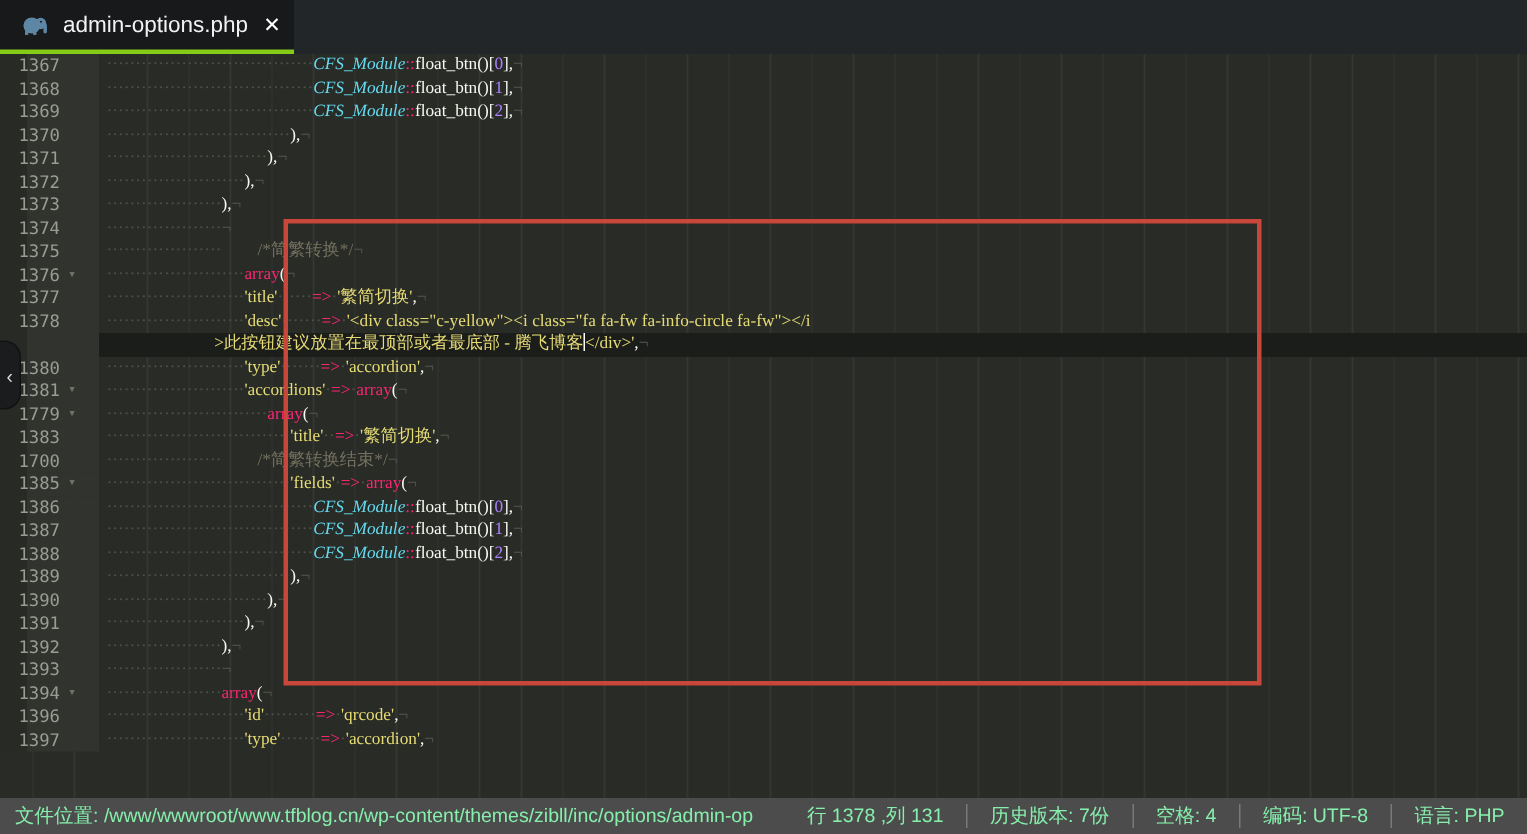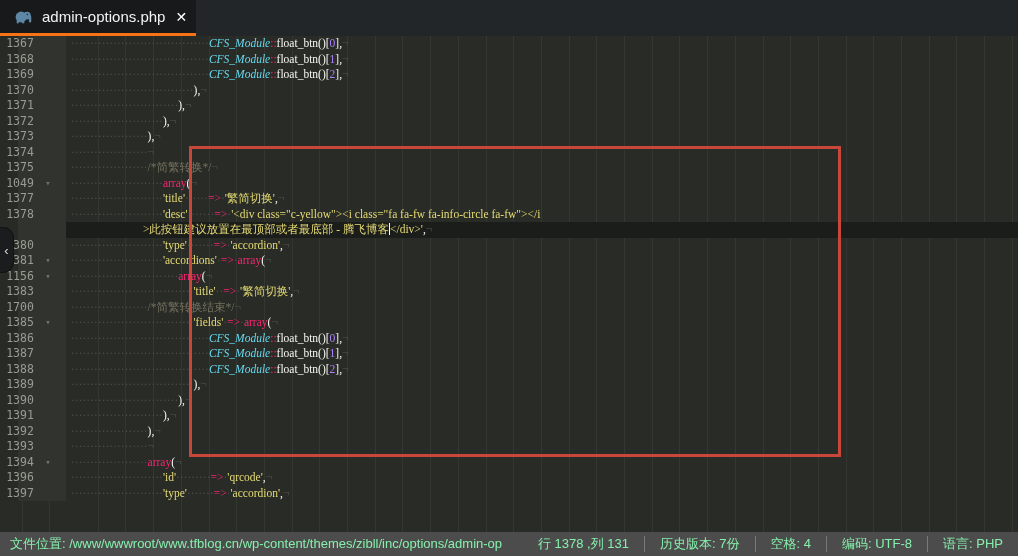--- a/index.html
+++ b/index.html
@@ -2,44 +2,44 @@
 <html><head>
 <meta charset="utf-8">
 <style>
   * { margin:0; padding:0; box-sizing:border-box; }
   body { background:#111; font-family:"Liberation Sans","DejaVu Sans",sans-serif; }
   .window { position:relative; width:1018px; height:556px; background:#282b26; overflow:hidden; }
 
   
   .tabbar { height:36px; background:#232628; display:flex; }
   .tab { width:196px; height:36px; background:#17191b; display:flex; align-items:center;
-         padding:0 12px 0 14px; border-bottom:3px solid #f97316; cursor:pointer; }
+         padding:0 12px 0 14px; border-bottom:3px solid #84cc16; cursor:pointer; }
   .tab-title { color:#f2f2f2; font-size:15px; margin:0 10px 0 10px; white-space:nowrap; }
   .tab-close { color:#fff; font-size:14px; font-weight:bold; cursor:pointer; }
   .php-icon { width:18px; height:14px; flex:0 0 auto; }
 
   
   .editor { position:relative; height:496px; background:#282b26; overflow:hidden;
             font-family:"DejaVu Sans Mono","DejaVu Sans",monospace; font-size:11.5px;
             background-image:repeating-linear-gradient(to right, transparent 0 26.7px, rgba(255,255,255,0.05) 26.7px 27.7px);
             background-position:71px 0; }
   .row { display:flex; height:15.5px; line-height:15.5px; }
   .gutter { flex:0 0 66px; background:linear-gradient(to right,#272a25 0 18px,#31342e 18px);
             color:#9a9c94; display:flex; align-items:center; }
-  .lnum { width:40px; text-align:center; display:inline-block; }
+  .lnum { width:40px; text-align:right; display:inline-block; }
   .fold { width:16px; text-align:center; color:#70726a; font-size:9px; cursor:pointer; }
   .code { flex:1; white-space:pre; color:#f8f8f2; padding-left:5px;font-family:Liberation Serif, serif; }
   .row.hl .code { background:#1b1d1b; }
   .ws  { color:#4f5148; }
   .sp  { }
   .cls { color:#66d9ef; font-style:italic; }
   .kw  { color:#f92672; }
   .str { color:#e6db74;text-align:center; }
   .num { color:#ae81ff; }
-  .cmt { color:#75715e; }
+  .cmt { color:#75715e;margin-left:24px; }
   .pl  { color:#f8f8f2; }
   .eol { color:#55574f; }
   .caret { display:inline-block; width:1px; height:12px; background:#ffffff; vertical-align:-2px; }
 
   
   .annotation { position:absolute; left:189px; top:146px; width:652px; height:311px;
                 border:3px solid #c8463a; pointer-events:none; }
 
   
   .handle { position:absolute; left:0; top:228px; width:13px; height:44px; background:#1a1c1e;
@@ -132,21 +132,21 @@
       </div>
       <div class="row">
         <div class="gutter">
           <span class="lnum">1375</span>
           <span class="fold"></span>
         </div>
         <div class="code"><span class="ws">····················</span><span class="cmt">/*简繁转换*/</span><span class="eol">¬</span></div>
       </div>
       <div class="row">
         <div class="gutter">
-          <span class="lnum">1049</span>
+          <span class="lnum">1376</span>
           <span class="fold">▾</span>
         </div>
         <div class="code"><span class="ws">························</span><span class="kw">array</span><span class="pl">(</span><span class="eol">¬</span></div>
       </div>
       <div class="row">
         <div class="gutter">
           <span class="lnum">1377</span>
           <span class="fold"></span>
         </div>
         <div class="code"><span class="ws">························</span><span class="str">'title'</span><span class="ws">······</span><span class="kw">=&gt;</span><span class="ws">·</span><span class="str">'繁简切换'</span><span class="pl">,</span><span class="eol">¬</span></div>
@@ -174,21 +174,21 @@
       </div>
       <div class="row">
         <div class="gutter">
           <span class="lnum">1381</span>
           <span class="fold">▾</span>
         </div>
         <div class="code"><span class="ws">························</span><span class="str">'accordions'</span><span class="ws">·</span><span class="kw">=&gt;</span><span class="ws">·</span><span class="kw">array</span><span class="pl">(</span><span class="eol">¬</span></div>
       </div>
       <div class="row">
         <div class="gutter">
-          <span class="lnum">1156</span>
+          <span class="lnum">1779</span>
           <span class="fold">▾</span>
         </div>
         <div class="code"><span class="ws">····························</span><span class="kw">array</span><span class="pl">(</span><span class="eol">¬</span></div>
       </div>
       <div class="row">
         <div class="gutter">
           <span class="lnum">1383</span>
           <span class="fold"></span>
         </div>
         <div class="code"><span class="ws">································</span><span class="str">'title'</span><span class="ws">··</span><span class="kw">=&gt;</span><span class="ws">·</span><span class="str">'繁简切换'</span><span class="pl">,</span><span class="eol">¬</span></div>

